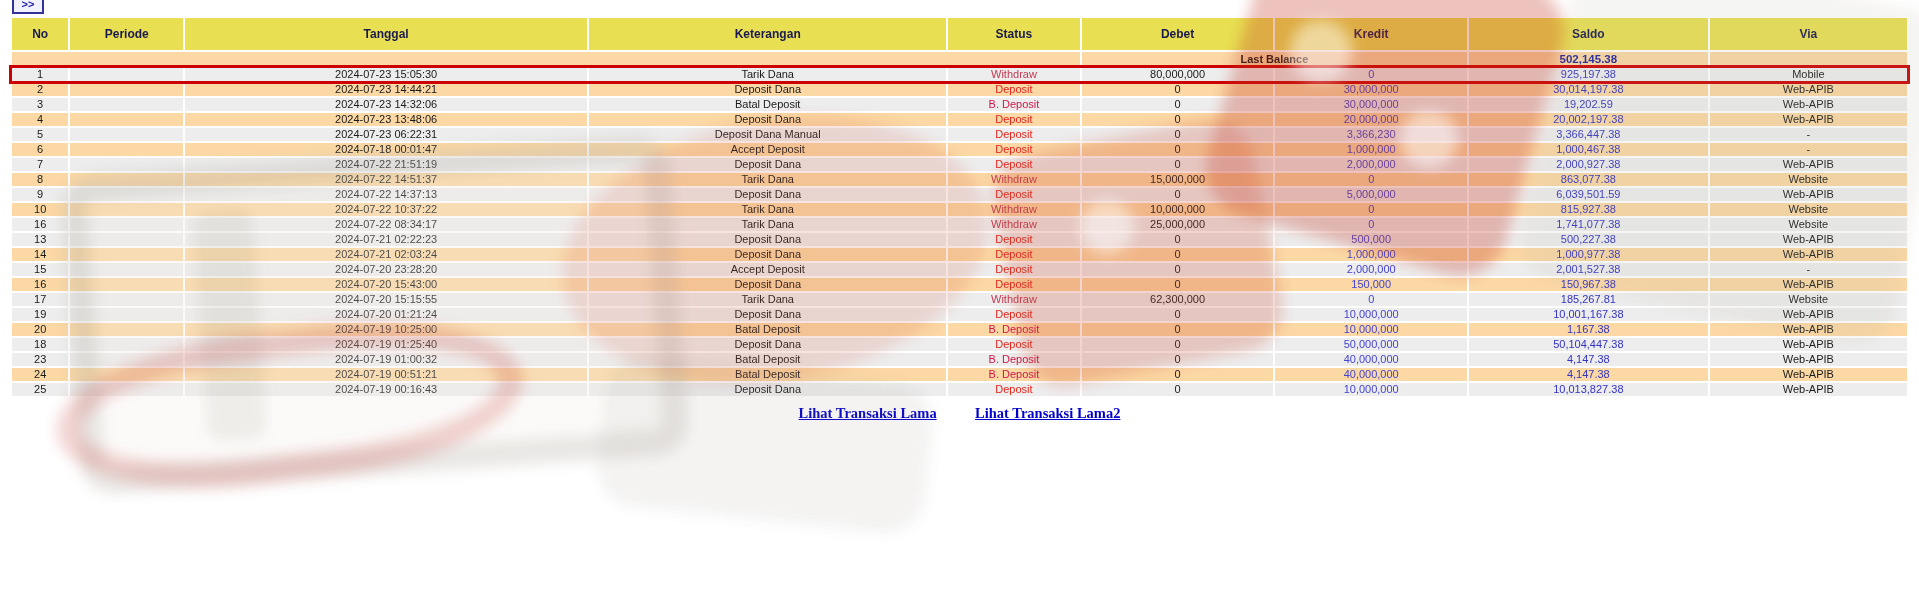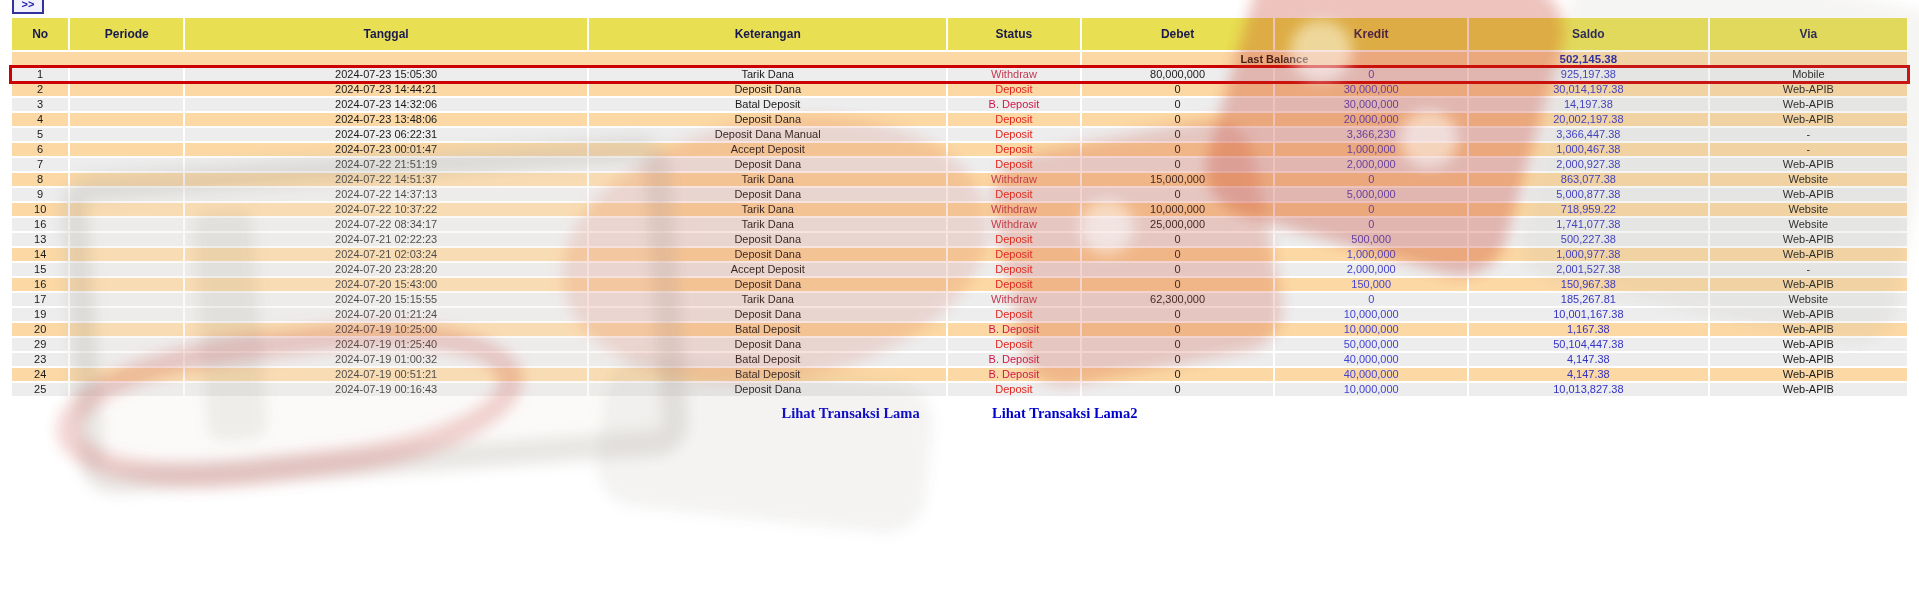--- a/index.html
+++ b/index.html
@@ -57,21 +57,22 @@
   
   .footer-links {
     margin-top: 6px;
     width: 1899px; margin-left: 10px;
     text-align: center;
   }
   .footer-links a {
     font-family: "Liberation Serif", serif;
     font-size: 14.5px; font-weight: bold;
     color: var(--link, #0000cc);
-    margin: 0 34px; cursor: pointer;
+    text-decoration: underline;
+    margin: 0 17px; cursor: pointer;
   }
 
   
   .watermark {
     position: absolute; inset: 0; z-index: 10;
     pointer-events: none; filter: blur(7px); opacity: .85;
   }
   .wm { position: absolute; }
   .wm-letters {
     left: 70px; top: 155px; width: 610px; height: 320px;
@@ -179,21 +180,21 @@
     <td>Web-APIB</td>
   </tr>
       <tr class="gray">
     <td>3</td>
     <td></td>
     <td>2024-07-23 14:32:06</td>
     <td>Batal Deposit</td>
     <td style="color: rgb(208, 22, 72);">B. Deposit</td>
     <td>0</td>
     <td class="kredit">30,000,000</td>
-    <td class="saldo">14,197.38</td>
+    <td class="saldo">19,202.59</td>
     <td>Web-APIB</td>
   </tr>
       <tr class="peach">
     <td>4</td>
     <td></td>
     <td>2024-07-23 13:48:06</td>
     <td>Deposit Dana</td>
     <td style="color: rgb(226, 38, 28);">Deposit</td>
     <td>0</td>
     <td class="kredit">20,000,000</td>
@@ -207,21 +208,21 @@
     <td>Deposit Dana Manual</td>
     <td style="color: rgb(226, 38, 28);">Deposit</td>
     <td>0</td>
     <td class="kredit">3,366,230</td>
     <td class="saldo">3,366,447.38</td>
     <td>-</td>
   </tr>
       <tr class="peach">
     <td>6</td>
     <td></td>
-    <td>2024-07-23 00:01:47</td>
+    <td>2024-07-18 00:01:47</td>
     <td>Accept Deposit</td>
     <td style="color: rgb(226, 38, 28);">Deposit</td>
     <td>0</td>
     <td class="kredit">1,000,000</td>
     <td class="saldo">1,000,467.38</td>
     <td>-</td>
   </tr>
       <tr class="gray">
     <td>7</td>
     <td></td>
@@ -245,32 +246,32 @@
     <td>Website</td>
   </tr>
       <tr class="gray">
     <td>9</td>
     <td></td>
     <td>2024-07-22 14:37:13</td>
     <td>Deposit Dana</td>
     <td style="color: rgb(226, 38, 28);">Deposit</td>
     <td>0</td>
     <td class="kredit">5,000,000</td>
-    <td class="saldo">5,000,877.38</td>
+    <td class="saldo">6,039,501.59</td>
     <td>Web-APIB</td>
   </tr>
       <tr class="peach">
     <td>10</td>
     <td></td>
     <td>2024-07-22 10:37:22</td>
     <td>Tarik Dana</td>
     <td style="color: rgb(194, 59, 82);">Withdraw</td>
     <td>10,000,000</td>
     <td class="kredit">0</td>
-    <td class="saldo">718,959.22</td>
+    <td class="saldo">815,927.38</td>
     <td>Website</td>
   </tr>
       <tr class="gray">
     <td>16</td>
     <td></td>
     <td>2024-07-22 08:34:17</td>
     <td>Tarik Dana</td>
     <td style="color: rgb(194, 59, 82);">Withdraw</td>
     <td>25,000,000</td>
     <td class="kredit">0</td>
@@ -348,21 +349,21 @@
     <td></td>
     <td>2024-07-19 10:25:00</td>
     <td>Batal Deposit</td>
     <td style="color: rgb(208, 22, 72);">B. Deposit</td>
     <td>0</td>
     <td class="kredit">10,000,000</td>
     <td class="saldo">1,167.38</td>
     <td>Web-APIB</td>
   </tr>
       <tr class="gray">
-    <td>29</td>
+    <td>18</td>
     <td></td>
     <td>2024-07-19 01:25:40</td>
     <td>Deposit Dana</td>
     <td style="color: rgb(226, 38, 28);">Deposit</td>
     <td>0</td>
     <td class="kredit">50,000,000</td>
     <td class="saldo">50,104,447.38</td>
     <td>Web-APIB</td>
   </tr>
       <tr class="gray">

